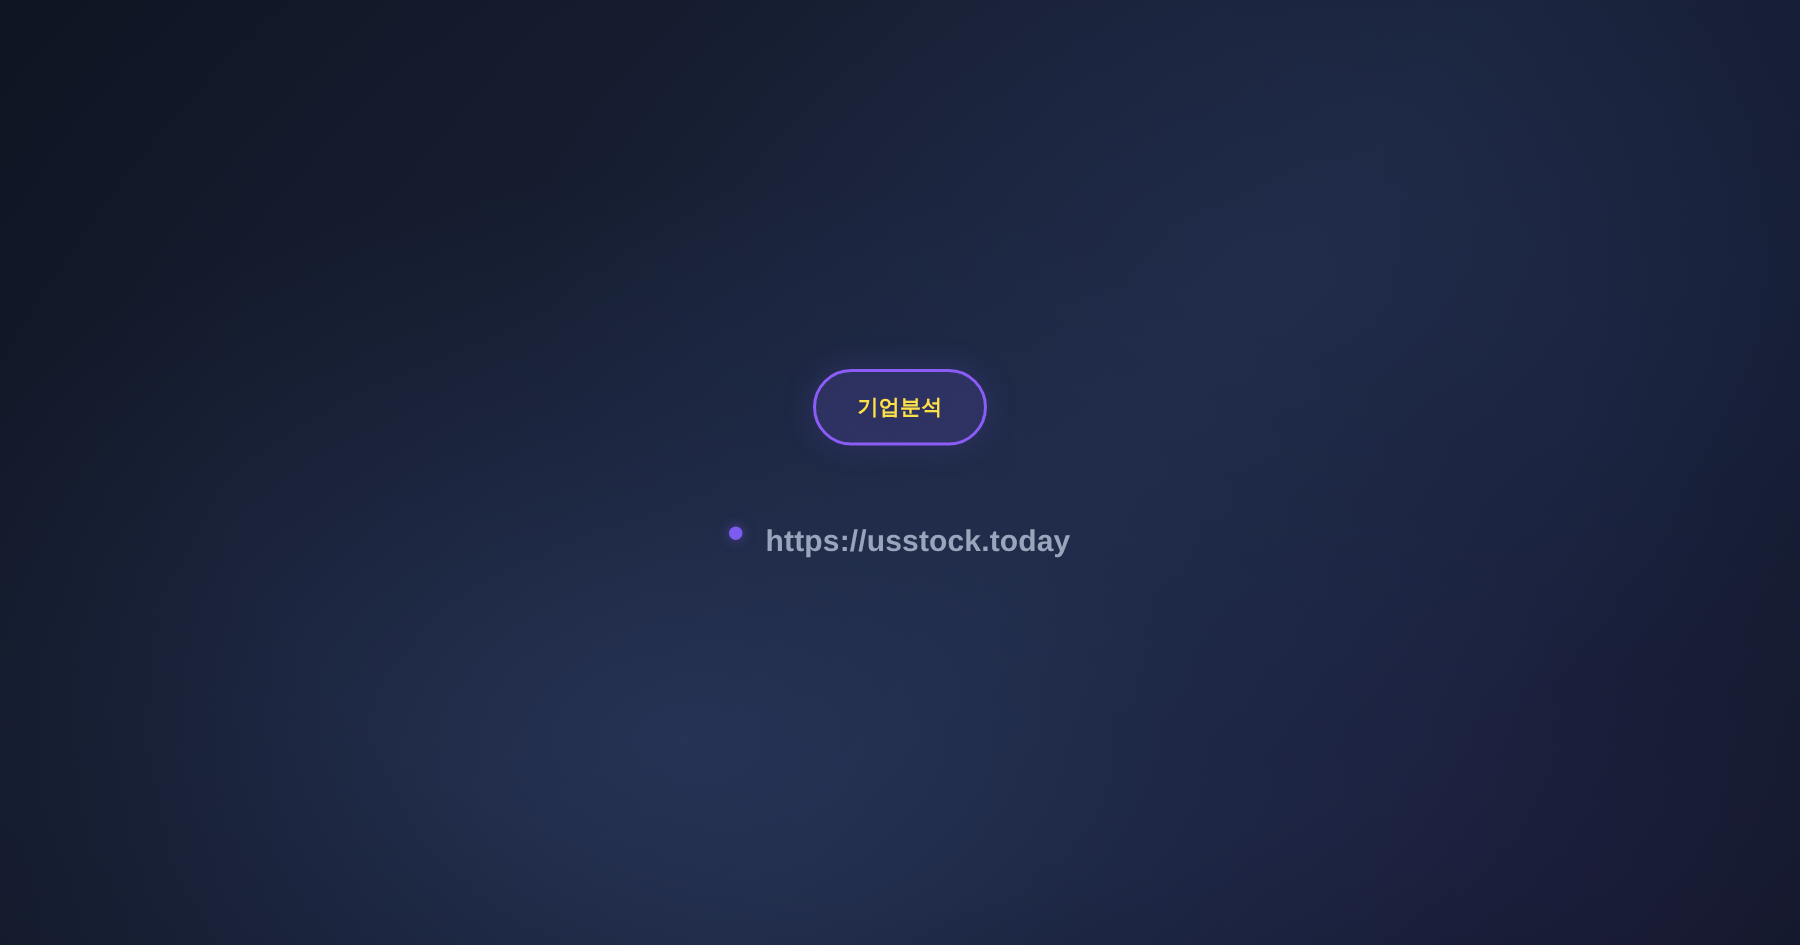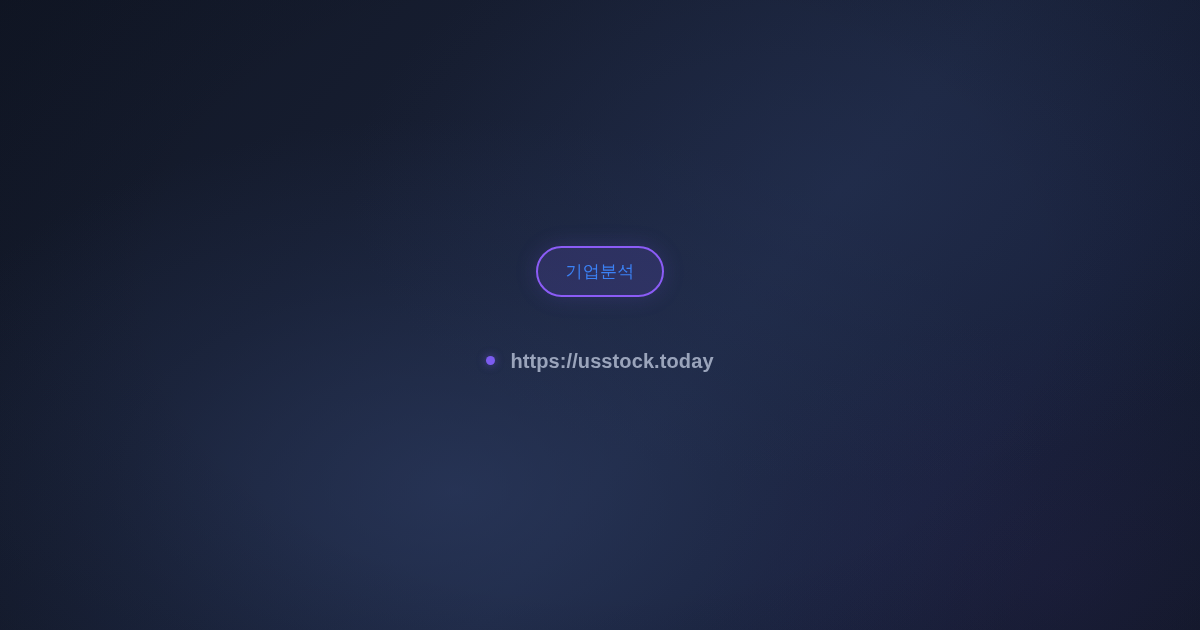--- a/index.html
+++ b/index.html
@@ -79,25 +79,25 @@
     height: 47px;
     padding: 0 28px;
     border: 2px solid #8b5cf6;
     border-radius: 999px;
     background: rgba(124, 92, 240, 0.17);
     box-shadow: 0 0 22px rgba(124, 92, 240, 0.18);
     margin-bottom: 24px;
   }
 
   .badge-label {
-    font-size: 17px;
-    font-weight: 400;
+    font-size: 14px;
+    font-weight: 700;
     line-height: 1;
     letter-spacing: 0.2px;
-    color: #3b82f6;
+    color: #fde047;
     white-space: nowrap;
   }
 
   
   .title {
     margin: 0;
     text-align: center;
     color: #f7fafc;
     font-size: 52px;
     font-weight: 800;
@@ -108,21 +108,20 @@
   }
 
   .title-line {
     display: block;
     white-space: nowrap;
   }
 
   
   .site-url {
     display: flex;
-    align-items: center;
     gap: 15px;
     margin-top: 30px;
   }
 
   .url-bullet {
     width: 9px;
     height: 9px;
     border-radius: 50%;
     background: #7c5cf0;
     flex: none;

